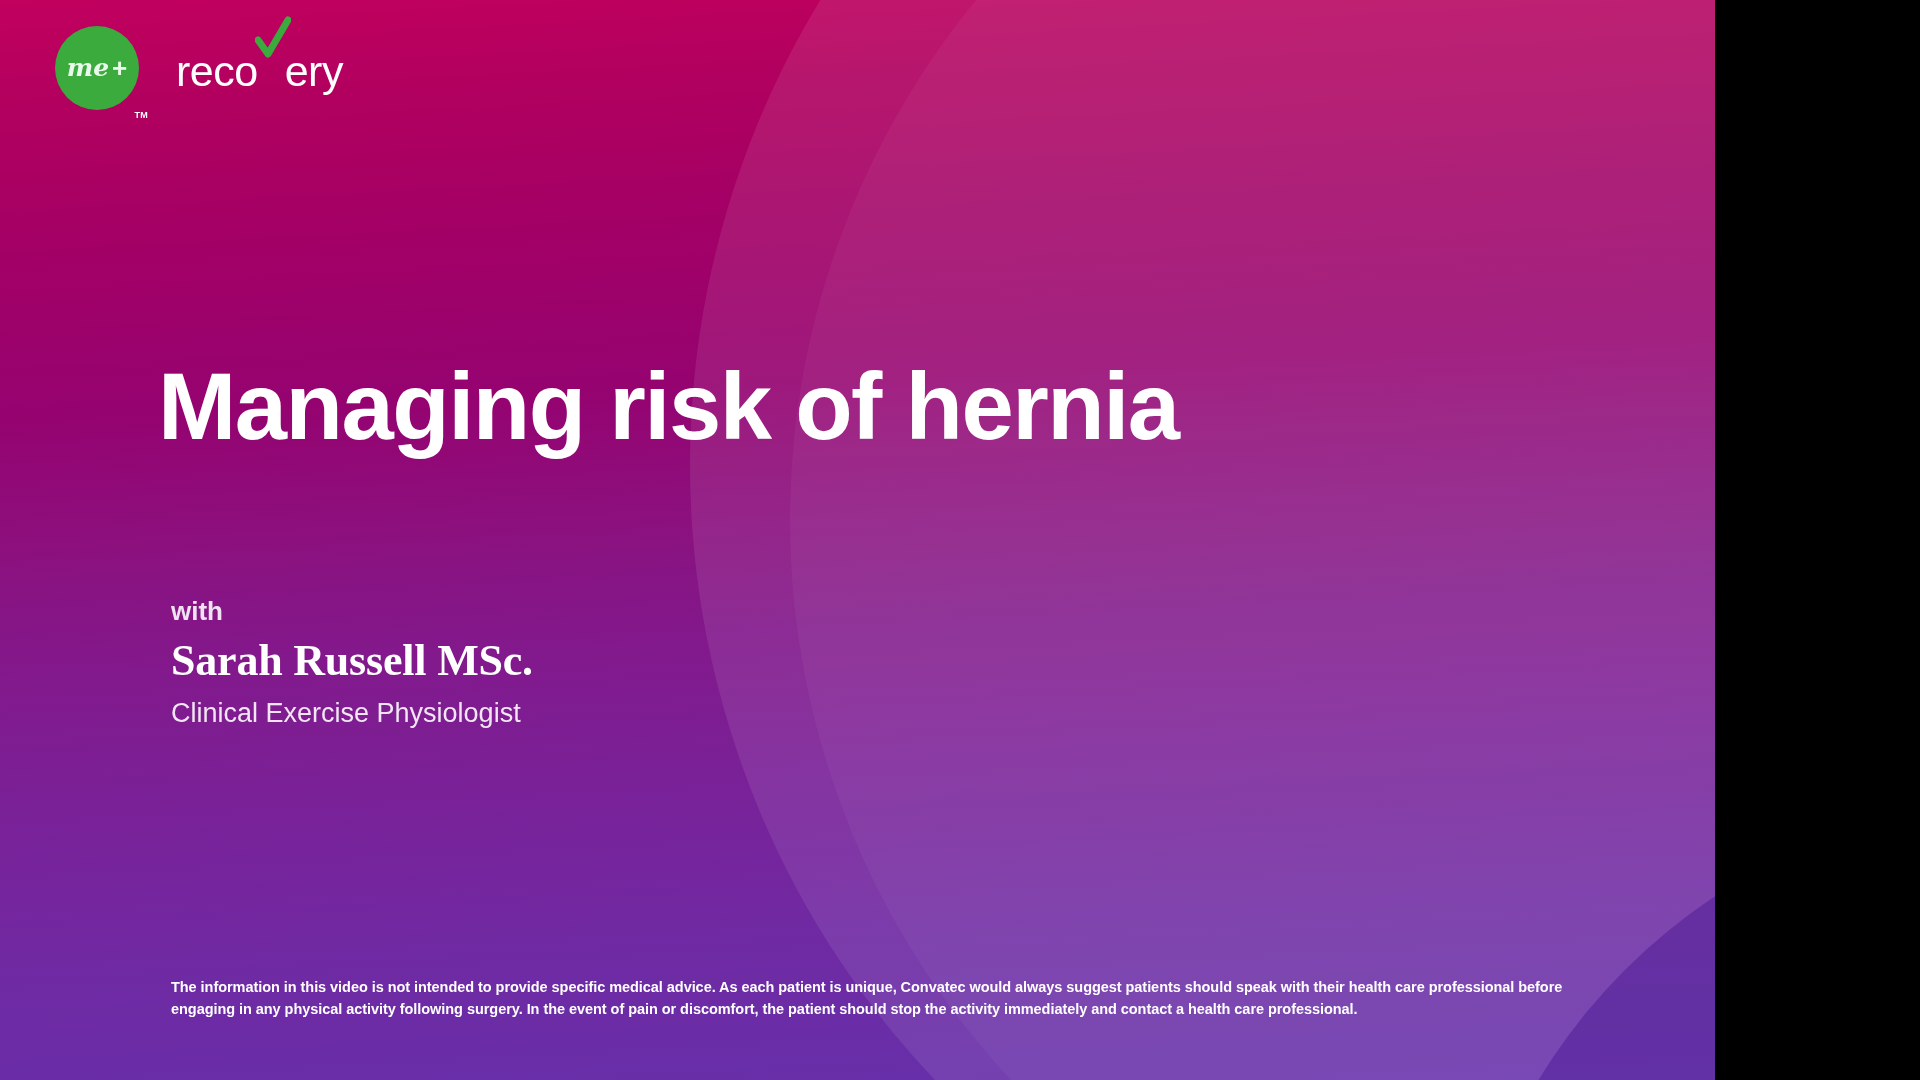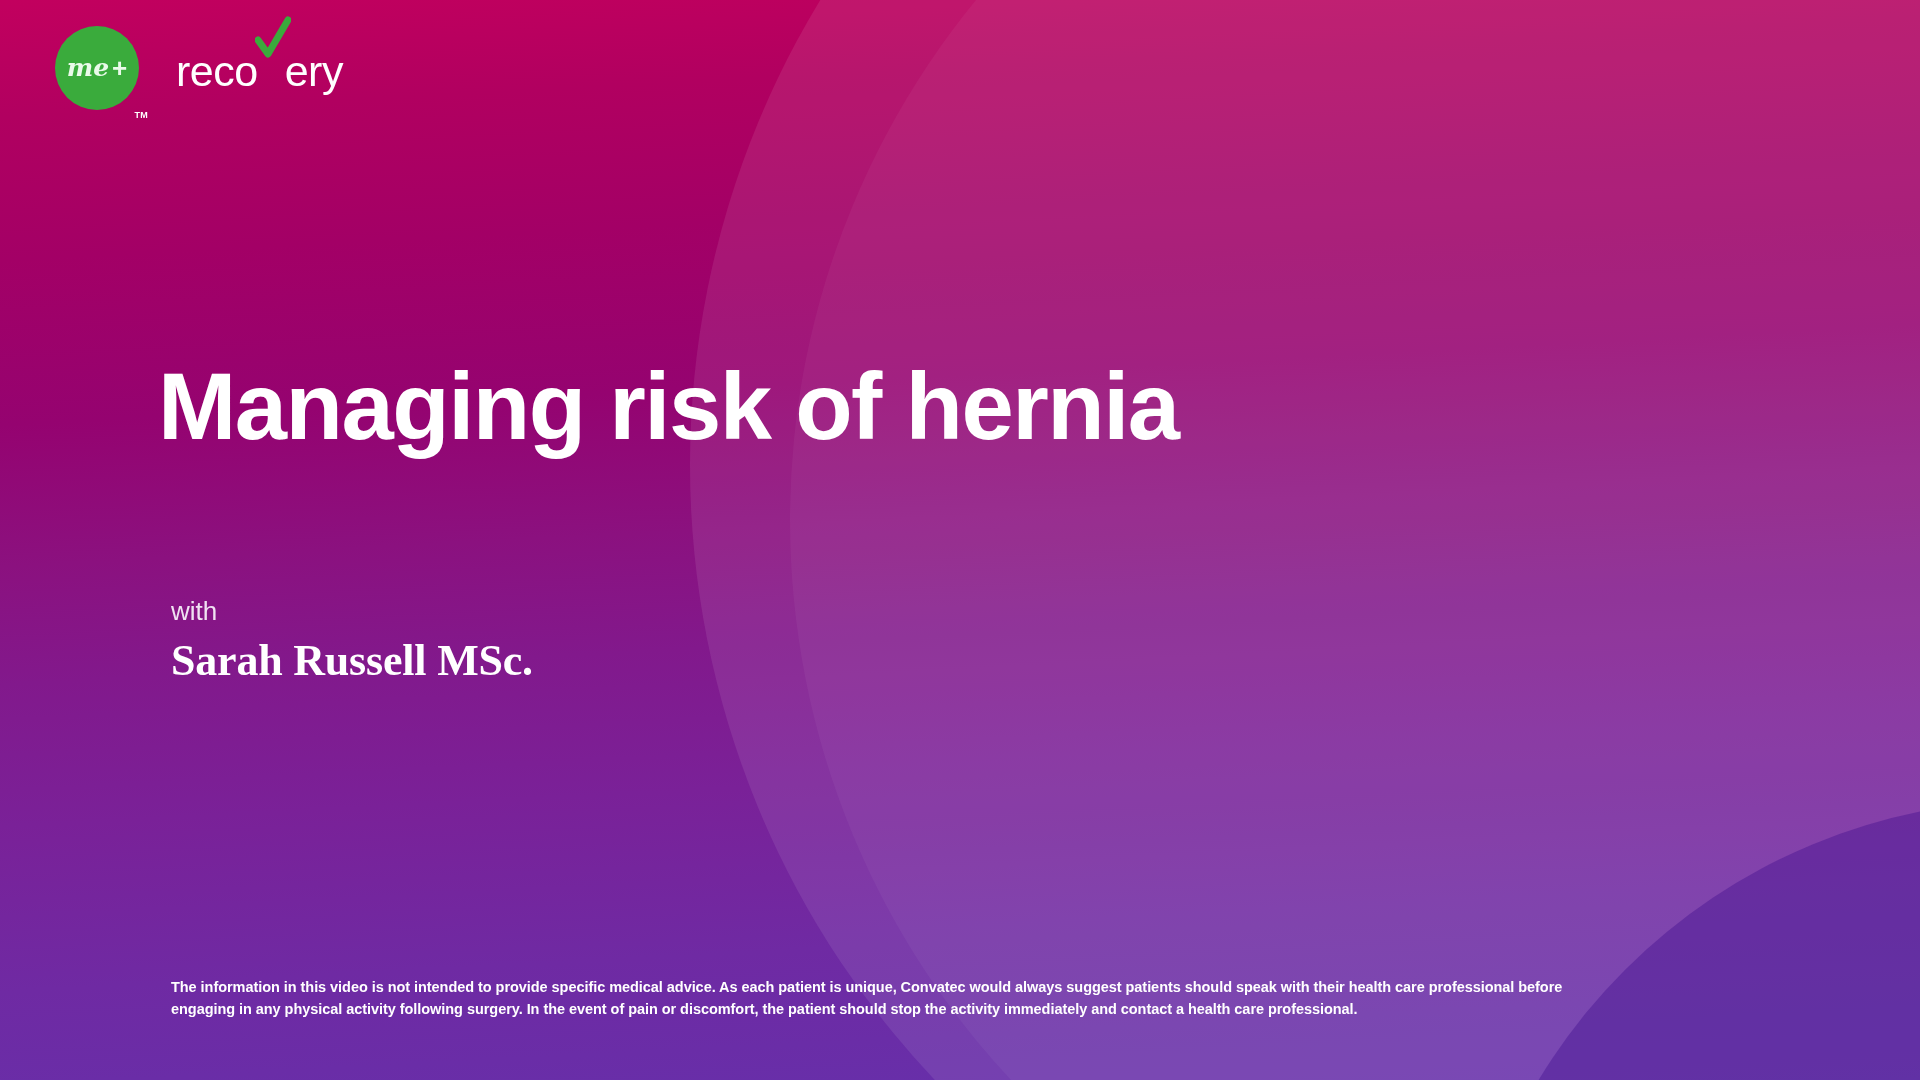--- a/index.html
+++ b/index.html
@@ -2,21 +2,21 @@
 <html><head>
 <meta charset="utf-8">
 <style>
   html, body {
     margin: 0;
     padding: 0;
     background: #000;
   }
   #slide {
     position: relative;
-    width: 1920px;
+    width: 1715px;
     height: 1080px;
     overflow: hidden;
     font-family: "Liberation Sans", sans-serif;
     background: linear-gradient(177deg,
         #c2005e 0%,
         #b10060 10%,
         #a30066 22%,
         #950370 36%,
         #8b117f 48%,
         #82198c 58%,
@@ -157,21 +157,21 @@
 
   
   .presenter {
     position: absolute;
     left: 171px;
     top: 594px;
     color: #ffffff;
   }
   .presenter-with {
     font-size: 26px;
-    font-weight: 400;
+    font-weight: 700;
     line-height: 1.32;
     color: #f0e2f2;
   }
   .presenter-name {
     font-size: 44px;
     font-weight: 700;
     line-height: 1.5;
     letter-spacing: -0.2px;
     color: #ffffff;
     font-family: Liberation Serif, serif;
@@ -222,17 +222,18 @@
       </span>
       <span>ery</span>
     </div>
   </div>
 
   <h1 class="title">Managing risk of hernia</h1>
 
   <div class="presenter">
     <div class="presenter-with">with</div>
     <div class="presenter-name">Sarah Russell MSc.</div>
+    <div class="presenter-role">Clinical Exercise Physiologist</div>
   </div>
 
   <div class="disclaimer">The information in this video is not intended to provide specific medical advice. As each patient is unique, Convatec would always suggest patients should speak with their health care professional before engaging in any physical activity following surgery. In the event of pain or discomfort, the patient should stop the activity immediately and contact a health care professional.</div>
 
 </div>
 
 </body></html>

